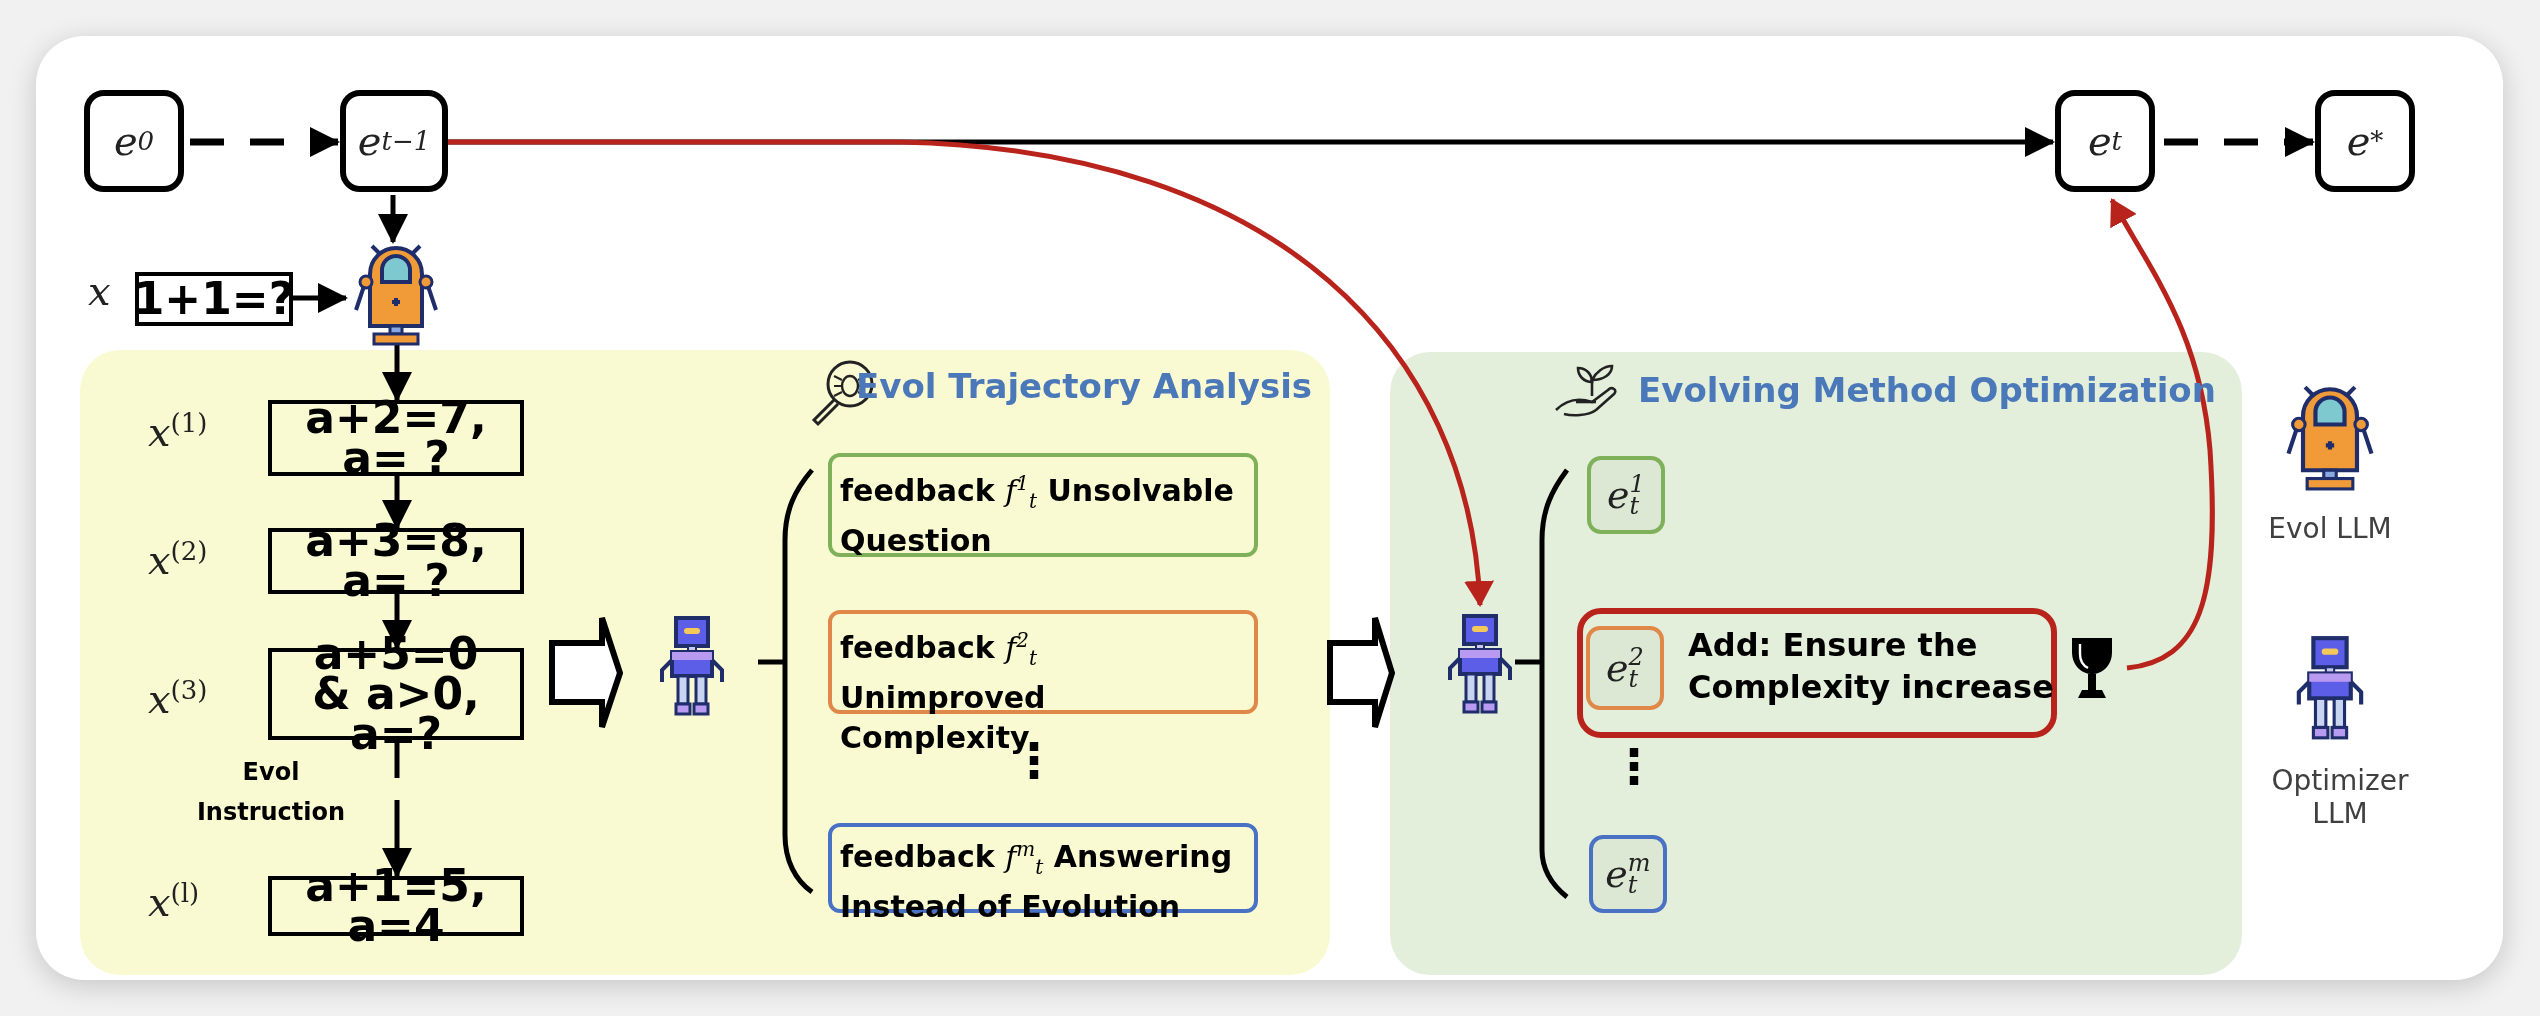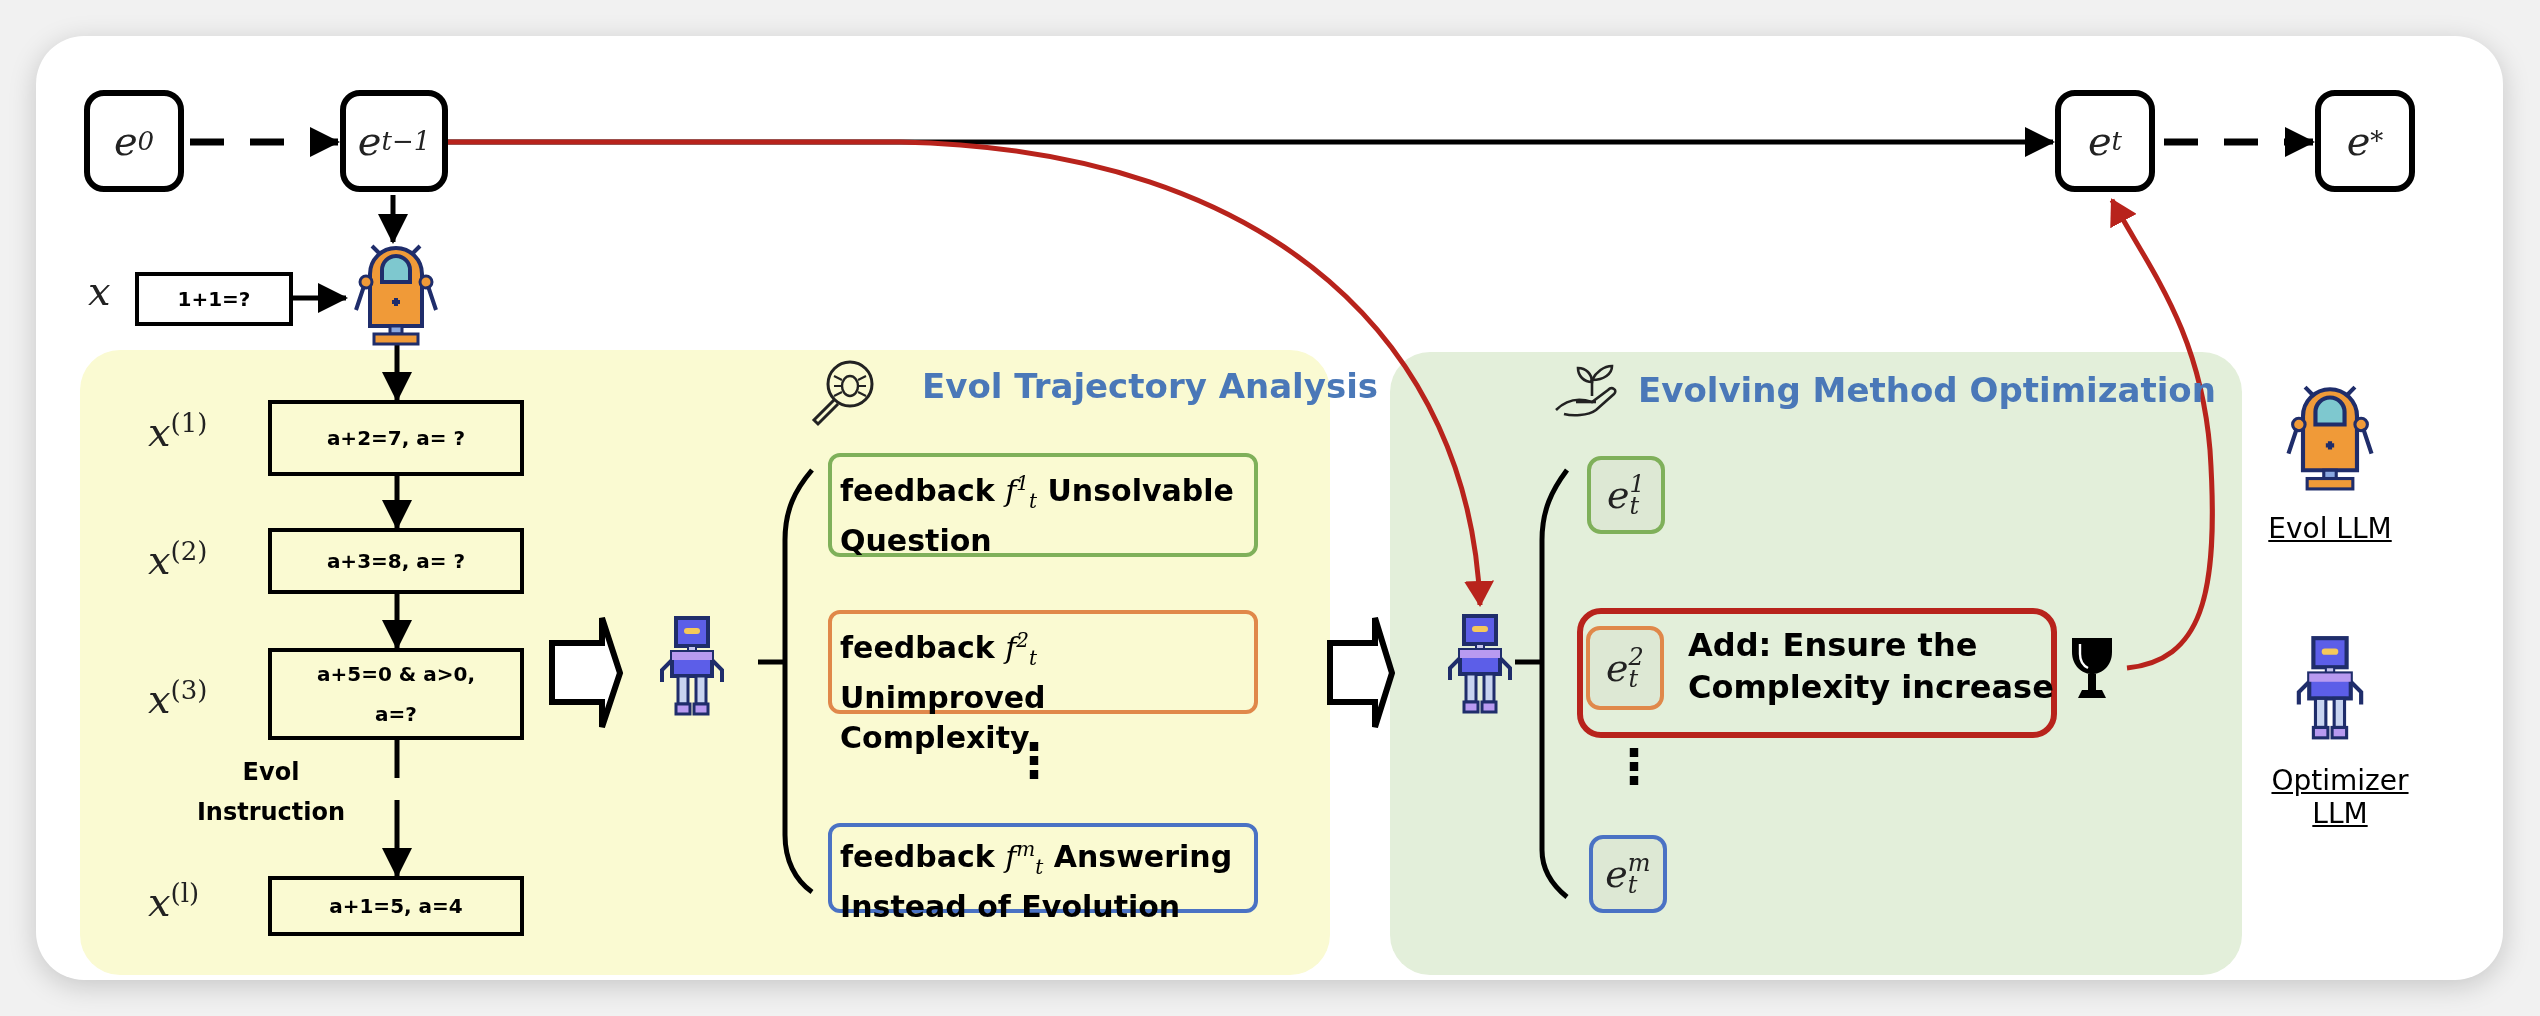--- a/index.html
+++ b/index.html
@@ -9,33 +9,33 @@
         box-shadow:0 6px 28px rgba(0,0,0,0.18);}
   .panel{position:absolute;border-radius:40px;}
   .yellow{left:80px;top:350px;width:1250px;height:625px;background:#fafad2;}
   .green{left:1390px;top:352px;width:852px;height:623px;background:#e3efda;}
   .ebox{position:absolute;width:100px;height:102px;border:6px solid #000;border-radius:20px;background:#fff;
         box-sizing:border-box;display:flex;align-items:center;justify-content:center;
         font-family:"DejaVu Serif", serif;font-style:italic;font-size:40px;color:#222;}
   .ebox sub,.ebox sup{font-size:26px;}
   .sq{position:absolute;border:4px solid #000;background:#fff0;box-sizing:border-box;
       display:flex;align-items:center;justify-content:center;text-align:center;
-      font-family:"DejaVu Sans", sans-serif;font-weight:bold;font-size:20px;line-height:40px;color:#000;}
+      font-family:"DejaVu Sans", sans-serif;font-weight:bold;font-size:44px;line-height:40px;color:#000;}
   .xlabel{position:absolute;font-family:"DejaVu Serif", serif;font-style:italic;font-size:40px;color:#222;}
   .xlabel sup{font-style:normal;font-size:26px;}
   .fb{position:absolute;left:828px;width:430px;border:4px solid;border-radius:12px;box-sizing:border-box;
       padding:6px 8px;font-weight:bold;font-size:30px;line-height:40px;color:#000;}
   .fb .m{font-family:"DejaVu Serif", serif;font-style:italic;font-weight:normal;}
   .fb .m sup,.fb .m sub{font-size:20px;}
   .title{position:absolute;font-weight:bold;font-size:34px;color:#4a78b8;}
   .esm{position:absolute;width:78px;height:78px;border:4px solid;border-radius:14px;box-sizing:border-box;
        background:#dde8d4;display:flex;align-items:center;justify-content:center;
        font-family:"DejaVu Serif", serif;font-style:italic;font-size:38px;color:#222;}
   .esm sup,.esm sub{font-size:24px;}
-  .legend-label{position:absolute;font-size:28px;color:#000000;text-align:center;text-decoration:underline;}
+  .legend-label{position:absolute;font-size:28px;color:#404040;text-align:center;}
   svg.overlay{position:absolute;left:0;top:0;}
   .robot{position:absolute;}
 </style>
 </head>
 <body>
 
 <div class="card"></div>
 <div class="panel yellow"></div>
 <div class="panel green"></div>
 
@@ -130,21 +130,21 @@
 
 <div class="xlabel" style="left:148px;top:878px;"><span>x</span><sup>(l)</sup></div>
 <div class="sq" style="left:268px;top:876px;width:256px;height:60px;">a+1=5, a=4</div>
 
 <svg class="robot" style="left:808px;top:358px;" width="70" height="70" viewBox="0 0 35 35">
   <circle cx="21" cy="13" r="11" fill="none" stroke="#222" stroke-width="1.5"></circle>
   <ellipse cx="21" cy="14" rx="4" ry="5" fill="none" stroke="#222" stroke-width="1.2"></ellipse>
   <path d="M17,11 L13,9 M17,14 L13,14 M17,17 L13,19 M25,11 L29,9 M25,14 L29,14 M25,17 L29,19" stroke="#222" stroke-width="1"></path>
   <path d="M13,21 L3,31 L5,33 L15,23" fill="none" stroke="#222" stroke-width="1.5"></path>
 </svg>
-<div class="title" style="left:922px;top:366px;text-align:right;">Evol Trajectory Analysis</div>
+<div class="title" style="left:856px;top:366px;text-align:right;">Evol Trajectory Analysis</div>
 
 <svg class="robot" style="left:652px;top:614px;" width="80" height="104" viewBox="0 0 40 52">
   <rect x="12" y="2" width="16" height="14" fill="#5c5ee8" stroke="#1f2d6b" stroke-width="2"></rect>
   <rect x="16" y="7" width="8" height="3" rx="1.5" fill="#f5c85a"></rect>
   <rect x="18" y="16" width="4" height="3" fill="#c8c8f0" stroke="#1f2d6b" stroke-width="1"></rect>
   <rect x="10" y="19" width="20" height="12" fill="#5c5ee8" stroke="#1f2d6b" stroke-width="2"></rect>
   <rect x="10" y="19" width="20" height="4" fill="#b89af0"></rect>
   <path d="M10,23 L5,28 L5,34 M30,23 L35,28 L35,34" fill="none" stroke="#1f2d6b" stroke-width="2"></path>
   <rect x="13" y="31" width="5" height="14" fill="#c8d4f0" stroke="#1f2d6b" stroke-width="1.5"></rect>
   <rect x="22" y="31" width="5" height="14" fill="#c8d4f0" stroke="#1f2d6b" stroke-width="1.5"></rect>

